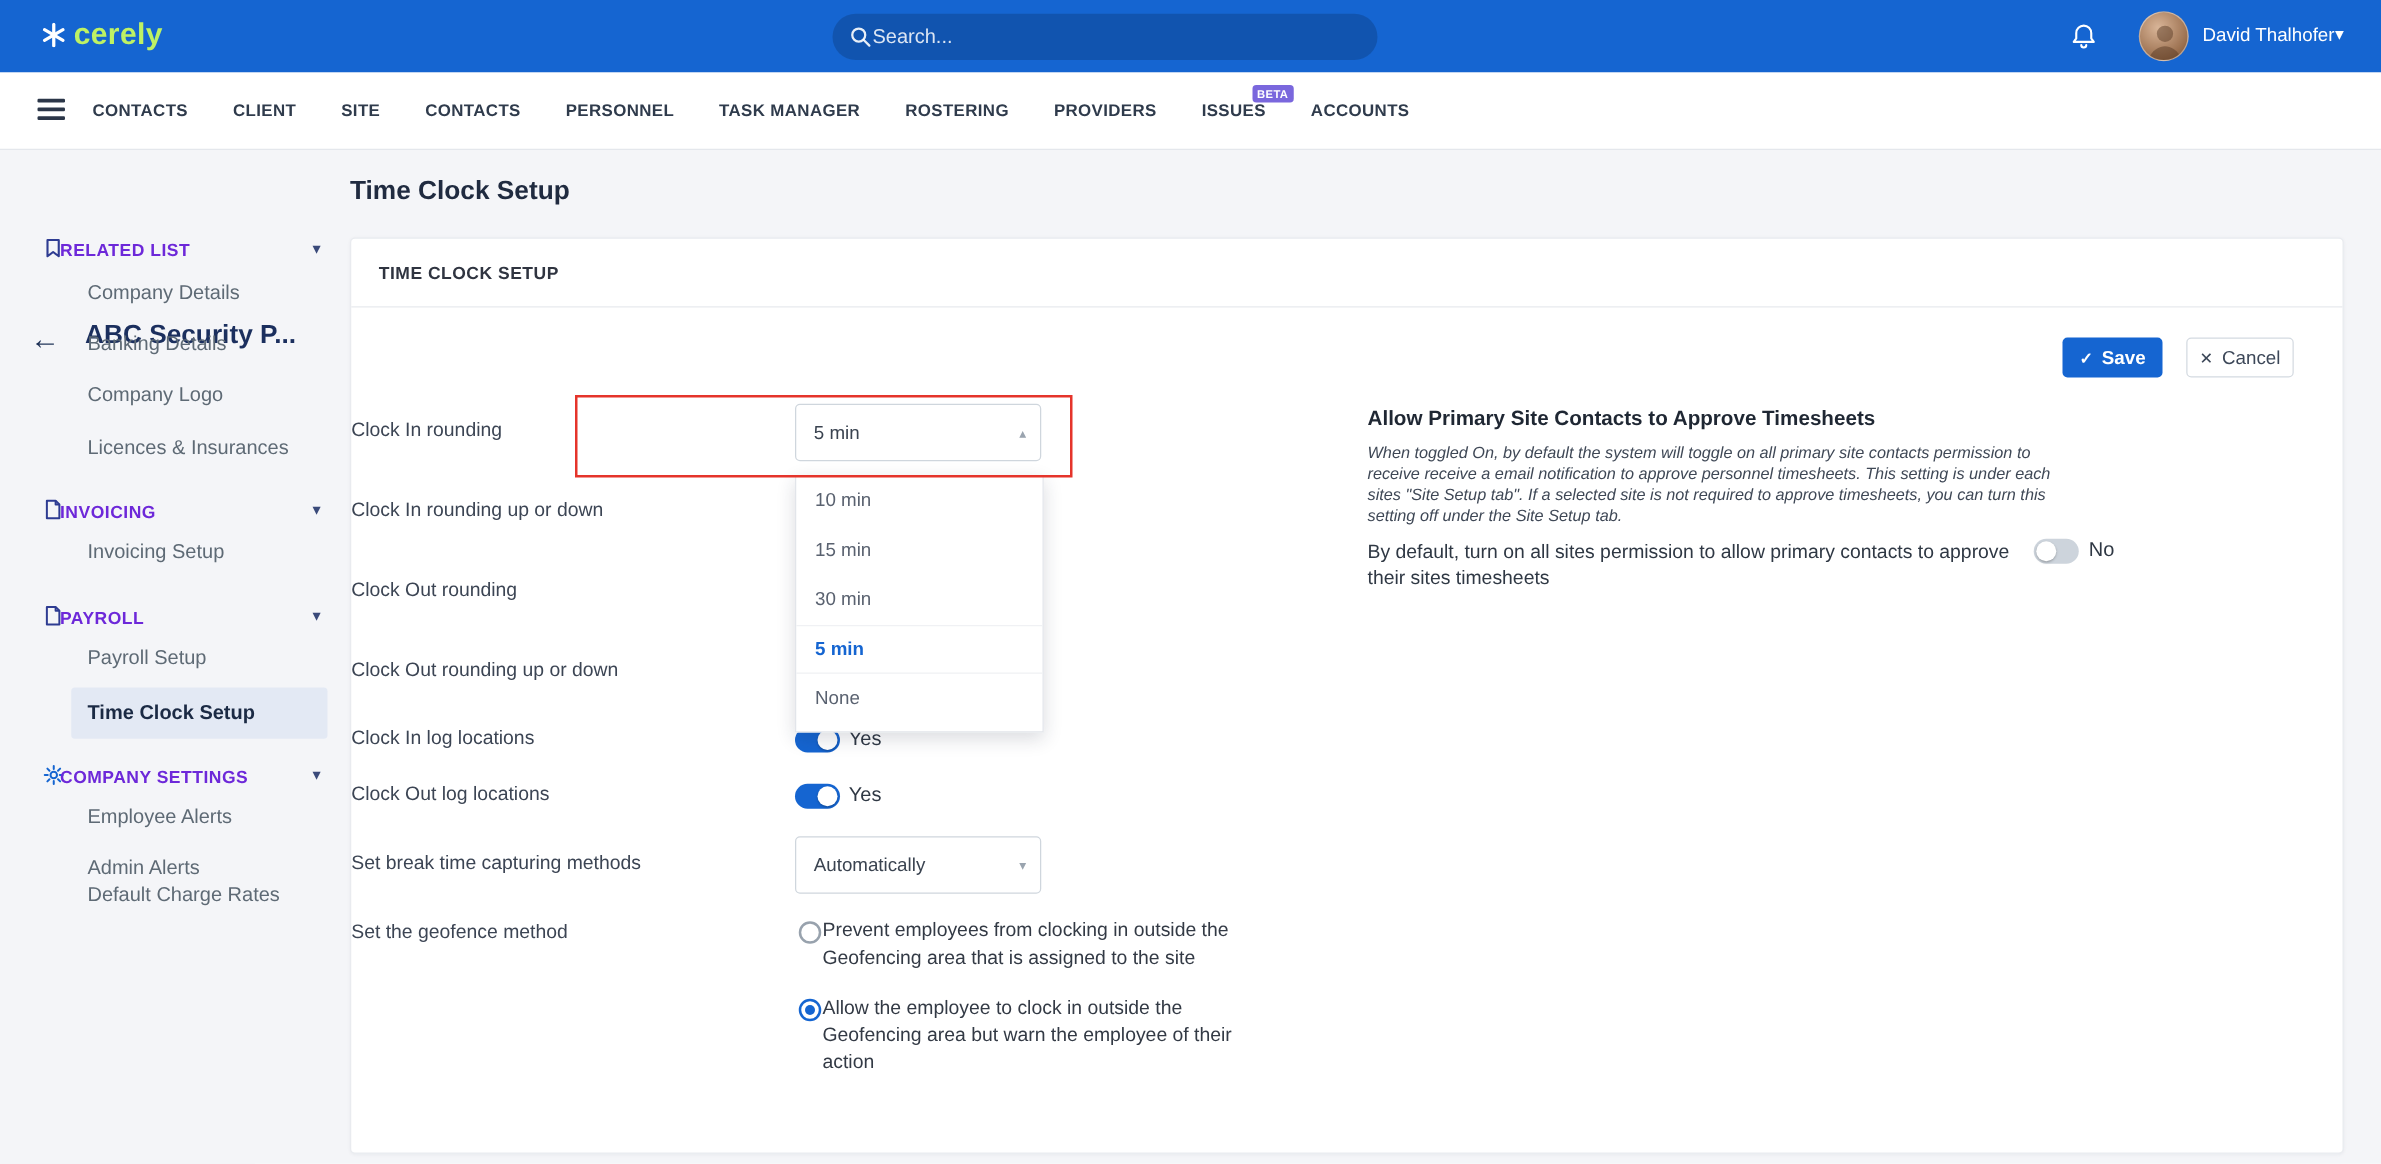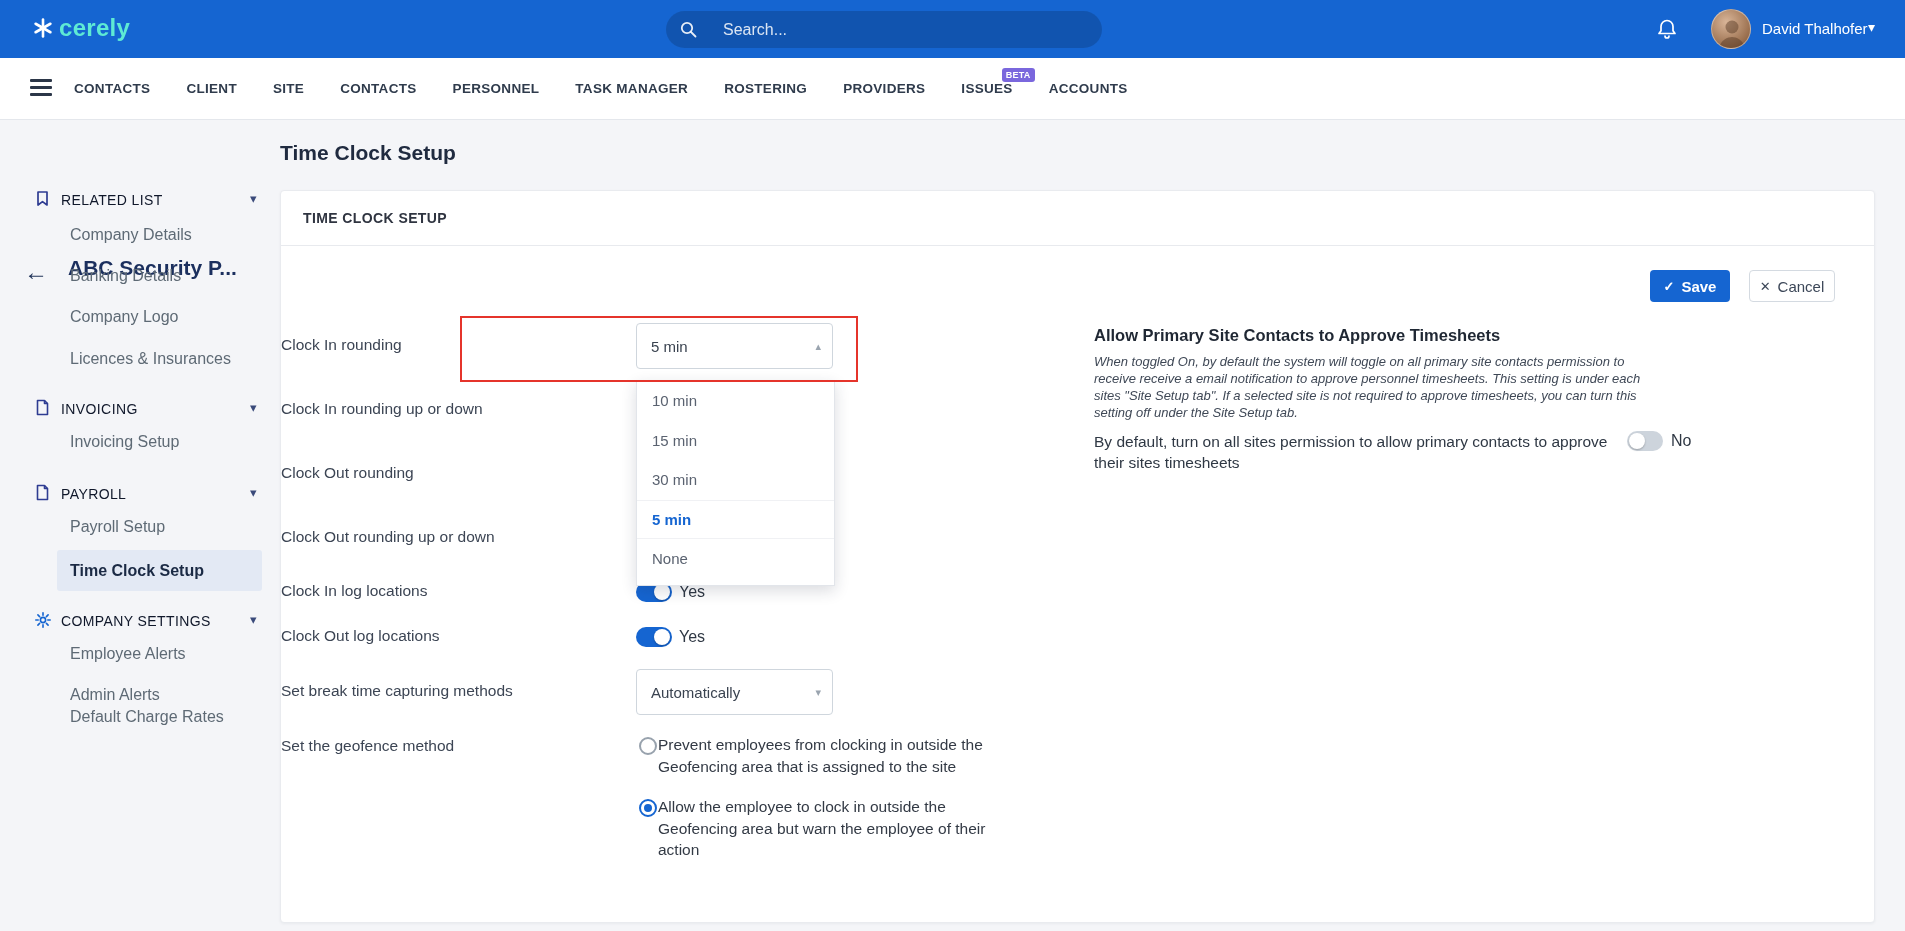--- a/index.html
+++ b/index.html
@@ -2,23 +2,23 @@
 <html><head>
 <meta charset="utf-8">
 <style>
   * { margin:0; padding:0; box-sizing:border-box; }
   html,body { width:1905px; height:931px; overflow:hidden; }
   body { font-family:"Liberation Sans", sans-serif; background:#f4f5f8; }
   #app { position:relative; width:1905px; height:931px; }
 
   
   .topbar { position:absolute; left:0; top:0; width:1905px; height:58px; background:#1565d1; }
-  .logo { position:absolute; left:33px; top:14px; display:flex; align-items:center; gap:6px; color:#5eead4; }
+  .logo { position:absolute; left:33px; top:14px; display:flex; align-items:center; gap:6px; color:#bef264; }
   .logo-text { font-size:24px; font-weight:600; letter-spacing:.3px; }
-  .searchbar { position:absolute; left:666px; top:11px; width:436px; height:37px; background:rgba(0,0,0,.16); border-radius:19px; display:flex; align-items:center; padding:0 14px; gap:26px; }
+  .searchbar { position:absolute; left:666px; top:11px; width:436px; height:37px; background:rgba(0,0,0,.16); border-radius:19px; display:flex; align-items:center; padding:0 14px; gap:1px; }
   .searchbar input { flex:1; background:transparent; border:none; outline:none; color:#fff; font-size:16px; font-family:"Liberation Sans",sans-serif; }
   .searchbar input::placeholder { color:rgba(255,255,255,.85); }
   .bell { position:absolute; left:1655px; top:17px; width:24px; height:24px; cursor:pointer; }
   .avatar { position:absolute; left:1711px; top:9px; width:40px; height:40px; border-radius:50%; background:radial-gradient(circle at 38% 32%, #d9b598, #9a6f4e 70%, #6e4a30); overflow:hidden; border:1px solid rgba(255,255,255,.4); }
   .avatar svg { position:absolute; left:4px; top:6px; }
   .user-name { position:absolute; left:1762px; top:20px; color:#ffffff; font-size:15px; }
   .user-caret { position:absolute; left:1868px; top:19px; color:#fff; font-size:14px; }
 
   
   .navbar { position:absolute; left:0; top:58px; width:1905px; height:62px; background:#fff; border-bottom:1px solid #e4e7ec; display:flex; align-items:center; }
@@ -27,21 +27,21 @@
   .nav-items { display:flex; gap:36px; margin-left:74px; align-items:center; }
   .nav-item { font-size:13.5px; font-weight:700; color:#2f3b4c; letter-spacing:.3px; cursor:pointer; position:relative; }
   .beta-badge { position:absolute; top:-13px; right:-22px; background:#7a67dd; color:#fff; font-size:9px; font-weight:700; padding:2px 4px; border-radius:3px; letter-spacing:.3px; }
 
   
   .sidebar { position:absolute; left:0; top:120px; width:280px; height:811px; }
   .back-arrow { position:absolute; left:24px; top:138px; font-size:24px; color:#1c2f55; font-weight:700; cursor:pointer; line-height:28px; }
   .sb-title { position:absolute; left:68px; top:136px; font-size:21px; font-weight:700; color:#1b2f5e; }
   .sec { position:absolute; left:0; height:22px; width:280px; cursor:pointer; }
   .sec svg { position:absolute; left:34px; top:1px; }
-  .sec-lb { position:absolute; left:61px; top:3px; font-size:14px; font-weight:400; color:#0f172a; letter-spacing:.4px; }
+  .sec-lb { position:absolute; left:48px; top:3px; font-size:14px; font-weight:700; color:#6d28d9; letter-spacing:.4px; }
   .sec-ch { position:absolute; left:250px; top:2px; font-size:13px; color:#3a4a7a; }
   .sit { position:absolute; left:70px; height:20px; font-size:16px; color:#5e6a75; cursor:pointer; white-space:nowrap; }
   .sit-sel { position:absolute; left:57px; width:205px; height:41px; background:#e3e9f4; border-radius:3px; display:flex; align-items:center; padding-left:13px; font-size:16px; font-weight:700; color:#1b2a44; cursor:pointer; }
 
   
   .page-title { position:absolute; left:280px; top:141px; font-size:21px; font-weight:700; color:#202b40; }
   .card { position:absolute; left:280px; top:190px; width:1595px; height:733px; background:#fff; border:1px solid #e9ebef; border-radius:4px; box-shadow:0 1px 3px rgba(20,30,60,.05); }
   .card-header { position:absolute; left:22px; top:19px; font-size:14px; font-weight:700; color:#2f3440; letter-spacing:.4px; }
   .card-divider { position:absolute; left:0; top:54px; width:100%; height:1px; background:#e8eaee; }
 

